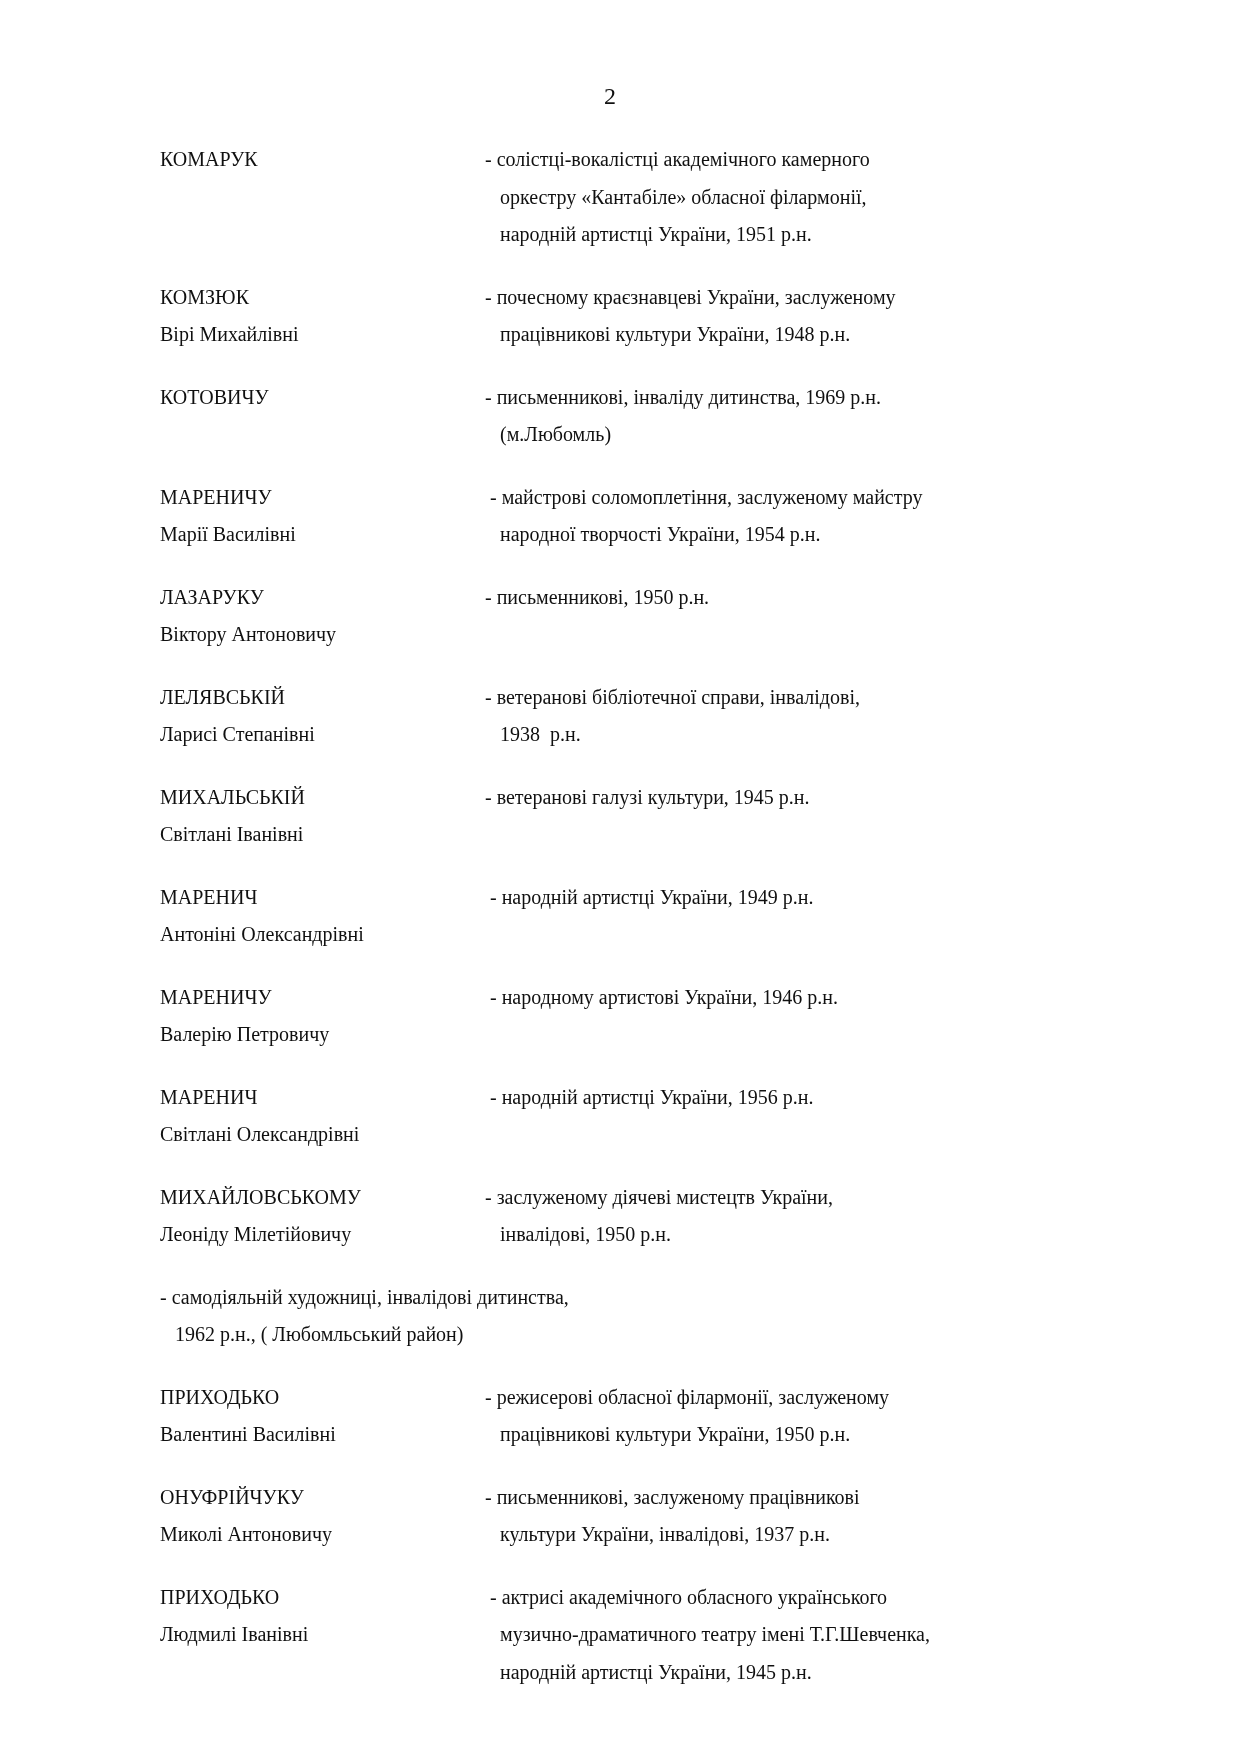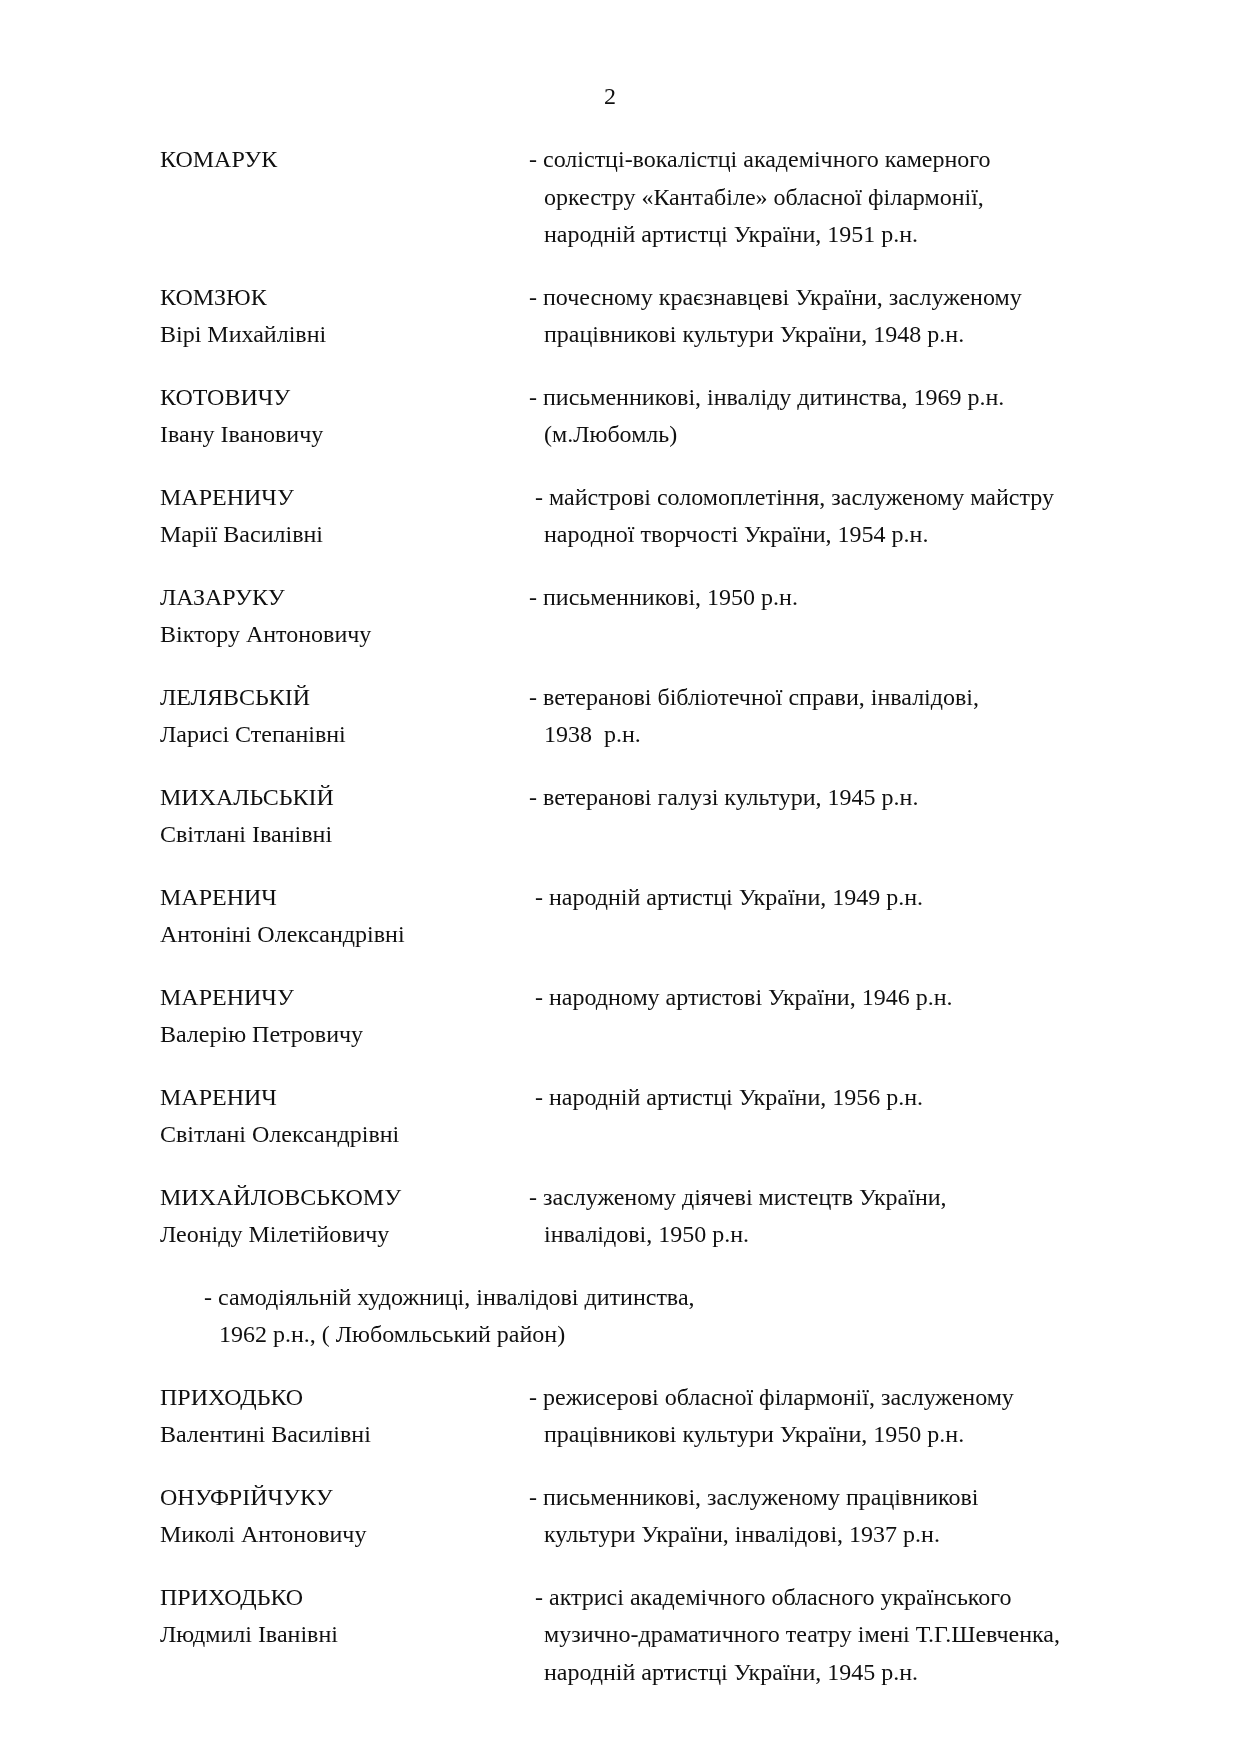--- a/index.html
+++ b/index.html
@@ -34,24 +34,23 @@
     display: flex;
     margin-bottom: 25px;
   }
   .name-col {
     width: 325px;
     flex: 0 0 325px;
   }
   .desc-col {
     width: 590px;
     flex: 0 0 590px;
-    margin-left: 44px;
   }
   .name-line, .desc-line {
-    font-size: 24px;
+    font-size: 20px;
     line-height: 37.5px;
     white-space: pre;
   }
   .desc-line.cont {
     padding-left: 15px;
   }
 </style>
 </head>
 <body>
 
@@ -78,21 +77,20 @@
     </div>
     <div class="desc-col">
             <div class="desc-line">- почесному краєзнавцеві України, заслуженому</div>
             <div class="desc-line cont">працівникові культури України, 1948 р.н.</div>
           </div>
   </div>
 
   <div class="entry">
     <div class="name-col">
       <div class="name-line">КОТОВИЧУ</div>
-      <div class="name-line">Івану Івановичу</div>
     </div>
     <div class="desc-col">
             <div class="desc-line">- письменникові, інваліду дитинства, 1969 р.н.</div>
             <div class="desc-line cont">(м.Любомль)</div>
           </div>
   </div>
 
   <div class="entry">
     <div class="name-col">
       <div class="name-line">МАРЕНИЧУ</div>

